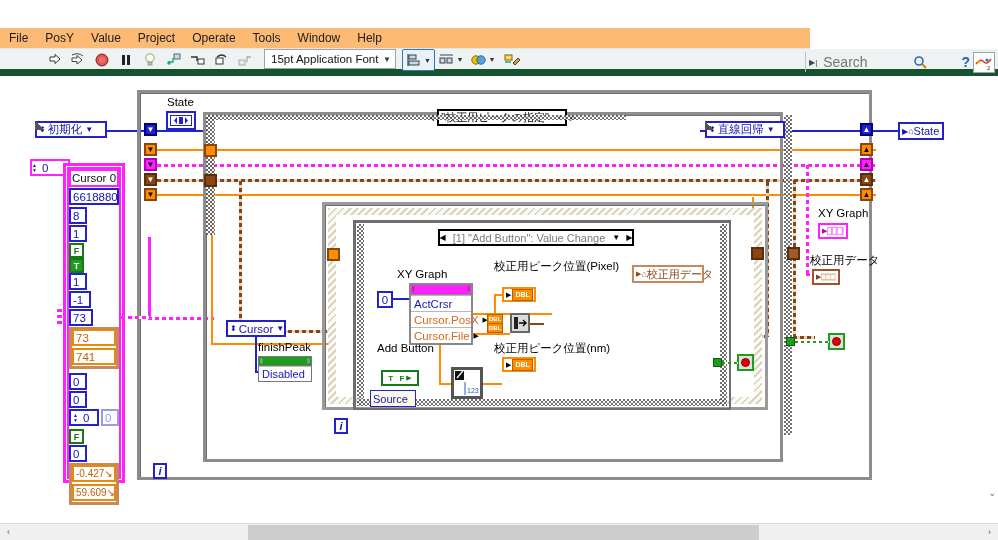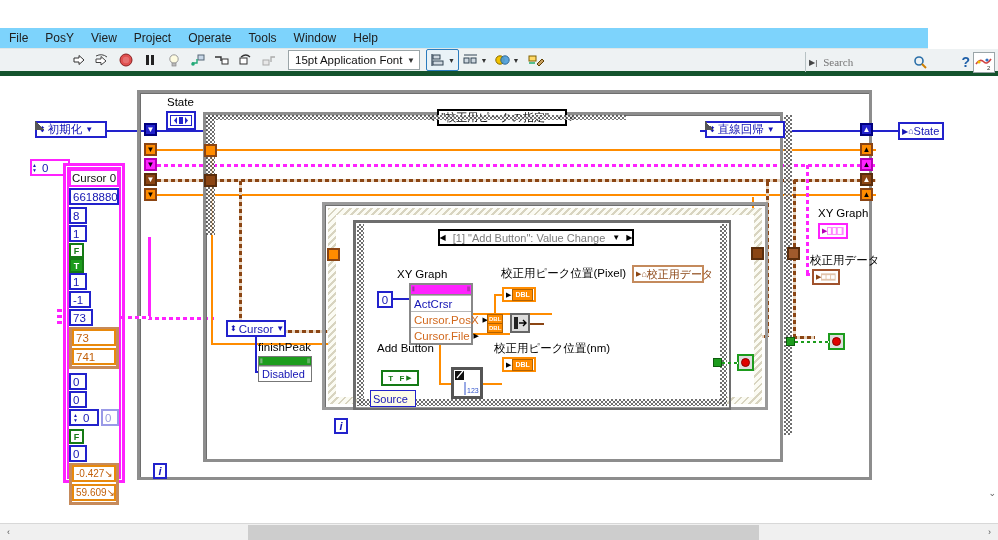--- a/index.html
+++ b/index.html
@@ -34,35 +34,34 @@
   .tb-buttons {
     position: absolute; right: 0; top: 0; height: 28px; display: flex;
   }
   .tb-btn {
     width: 46px; height: 28px; display: flex; align-items: center; justify-content: center;
     color: #1a1a1a; font-size: 13px;
   }
 
   
   .menubar {
-    position: absolute; left: 0; top: 28px; width: 928px; height: 21px;
-    background: #7dd3fc; display: flex; align-items: center;
+    position: absolute; left: 0; top: 28px; width: 810px; height: 21px;
+    background: #fdba74; display: flex; align-items: center;
     border-bottom: 1px solid #dfe6e7;
   }
   .menu-item {
     font-size: 12px; color: #202020; padding: 2px 8px; margin-left: 1px;
     line-height: 15px; cursor: default;
   }
 
   
   .toolbar {
     position: absolute; left: 0; top: 49px; width: 998px; height: 27px;
-    background: #eef2f3; display: flex; align-items: center;
-    border-bottom: 5px solid #14532d;
-    padding-left: 24px;
+    background: #eef2f3; display: flex; 
+    border-bottom: 7px solid #14532d;
   }
   .tbar-btn {
     width: 22px; height: 21px; display: flex; align-items: center; justify-content: center;
     margin: 0 1px;
   }
   .fontbox {
     width: 132px; height: 20px; background: #ffffff; border: 1px solid #9aa5a8;
     display: flex; align-items: center; justify-content: space-between;
     font-size: 11.5px; color: #111; padding: 0 4px 0 6px; margin-left: 6px;
   }
@@ -73,21 +72,21 @@
   }
   .dd-btn { display: flex; align-items: center; margin: 0 2px; }
   .dd-caret { font-size: 7px; color: #333; margin-left: 1px; }
   .searchbox {
     position: absolute; right: 48px; top: 3px; width: 145px; height: 20px;
     display: flex; align-items: center; border-left: 1px solid #b7c2c4;
   }
   .searchbox .arr { font-size: 8px; color: #444; margin: 0 4px 0 3px; }
   .searchbox input {
     border: none; outline: none; background: transparent;
-    font-size: 11px; color: #555; width: 92px; font-family: Liberation Serif, serif;
+    font-size: 14px; color: #555; width: 92px; font-family: Liberation Sans, sans-serif;
   }
   .help-q { position: absolute; right: 28px; top: 5px; font-size: 14px; color: #1e5fa8; font-weight: bold; }
   .ni-badge {
     position: absolute; right: 3px; top: 3px; width: 22px; height: 21px;
     border: 1px solid #9aa5a8; background: #fff;
     display:flex; align-items:center; justify-content:center;
   }
 
   
   .canvas {
@@ -290,21 +289,21 @@
 </style>
 </head>
 <body>
 
 <div id="app">
 
 
   <div class="menubar">
     <div class="menu-item">File</div>
     <div class="menu-item">PosY</div>
-    <div class="menu-item">View</div>
+    <div class="menu-item">Value</div>
     <div class="menu-item">Project</div>
     <div class="menu-item">Operate</div>
     <div class="menu-item">Tools</div>
     <div class="menu-item">Window</div>
     <div class="menu-item">Help</div>
   </div>
 
   <div class="toolbar">
     <div style="width:42px"></div>
     <div class="tbar-btn">
@@ -612,21 +611,21 @@
         <span>Cursor.PosX</span>
           <span class="tri">▶</span>
       </div>
       <div class="r orange">
         <span>Cursor.File</span>
           <span class="tri">▶</span>
       </div>
     </div>
     <div class="numconst" style="left:377px; top:214px; width:16px; justify-content:center;">0</div>
 
-    <div class="lbl" style="left:494px; top:189px;margin-left:7px;">校正用ピーク位置(Pixel)</div>
+    <div class="lbl" style="left:494px; top:182px;">校正用ピーク位置(Pixel)</div>
     <div class="dbl" style="left:502px; top:210px; width:34px;">
       <span class="tri">▶</span>
       <span class="b">DBL</span>
     </div>
 
     <div class="bundle" style="left:510px; top:236px; width:20px; height:20px;">
       <svg width="14" height="14" viewBox="0 0 14 14">
         <rect x="1" y="1" width="4" height="12" fill="#222"></rect>
         <path d="M6 7 h7 M10 4 l3 3 l-3 3" stroke="#000" stroke-width="1.4" fill="none"></path>
       </svg>

